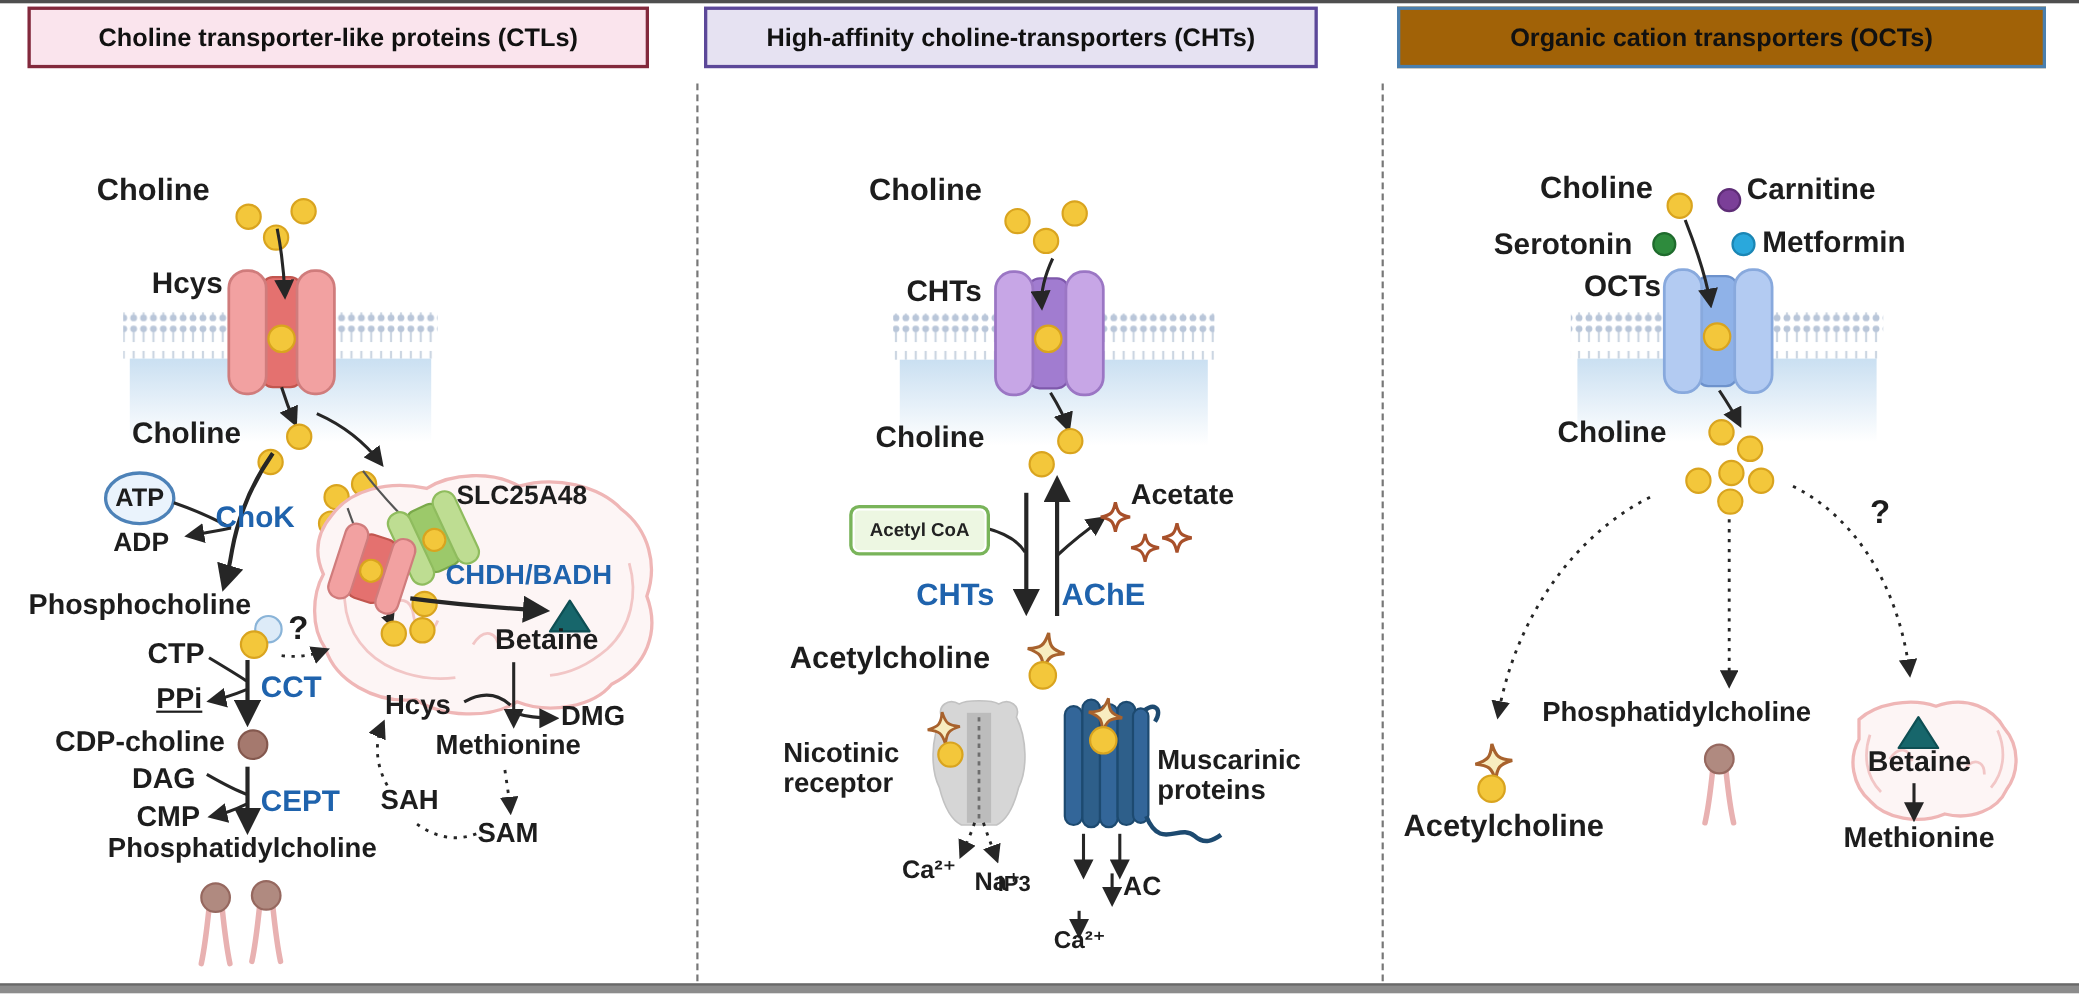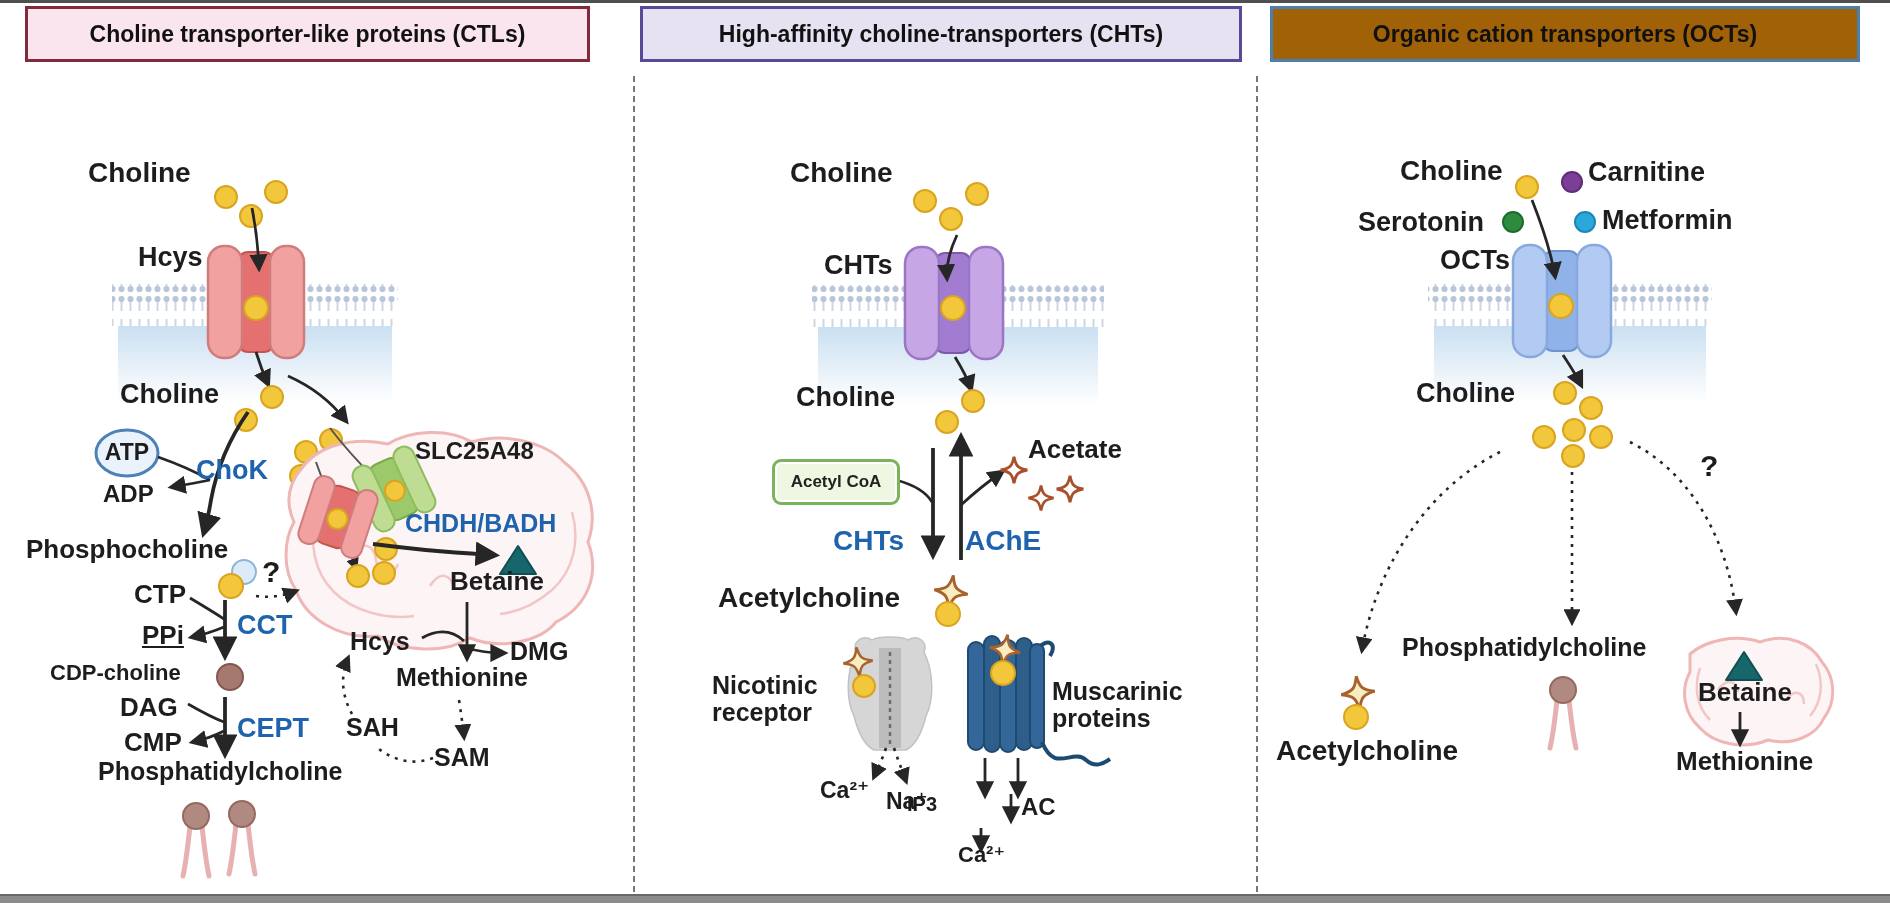--- a/index.html
+++ b/index.html
@@ -5,21 +5,21 @@
   html,body{margin:0;padding:0;background:#fff;}
   .canvas{position:relative;width:1890px;height:911px;background:#fff;overflow:hidden;
           font-family:"Liberation Sans","DejaVu Sans",sans-serif;}
   .art{position:absolute;left:0;top:0;z-index:1;}
   .topline{position:absolute;left:0;top:0;width:1890px;height:3px;background:#4f4f4f;z-index:3;}
   .bottombar{position:absolute;left:0;top:894px;width:1890px;height:7px;background:#8c8c8c;border-top:2px solid #696969;z-index:3;}
   .divider{position:absolute;top:76px;height:816px;width:0;border-left:2.5px dashed #4a4a4a;opacity:.75;z-index:2;}
   .panel-header{position:absolute;top:6px;height:56px;display:flex;align-items:center;justify-content:center;
                 font-weight:700;font-size:23px;color:#111;white-space:nowrap;z-index:4;box-sizing:border-box;}
   .hdr-ctl{left:25px;width:565px;background:#fae4ed;border:3px solid #82293c;}
-  .hdr-cht{left:640px;width:602px;background:#e6e2f2;border:3px solid #5c4899;}
+  .hdr-cht{left:640px;width:558px;background:#e6e2f2;border:3px solid #5c4899;}
   .hdr-oct{left:1270px;width:590px;background:#a16207;border:3px solid #4a7fae;}
   .lbl{position:absolute;font-weight:700;color:#1d1d1d;white-space:nowrap;line-height:1.06;z-index:4;}
   .blue{color:#1f63ad;}
   .wrap{white-space:normal;}
   .acoa-box{position:absolute;left:772px;top:459px;width:122px;height:40px;z-index:4;
             background:#edf7e2;border:3px solid #79b45a;border-radius:9px;box-shadow:inset 0 0 0 2px #fff;
             display:flex;align-items:center;justify-content:center;font-weight:700;font-size:17px;color:#222;}
   
   .ych{fill:#f3c73b;stroke:#d9a41f;stroke-width:2;}
   .arrow{stroke:#262626;fill:none;stroke-width:2.8;}
@@ -285,21 +285,21 @@
   <div class="lbl" style="left:103px;top:481px;font-size:24px;">ADP</div>
   <div class="lbl blue" style="left:196px;top:456px;font-size:27px;">ChoK</div>
   <div class="lbl" style="left:415px;top:438px;font-size:24px;">SLC25A48</div>
   <div class="lbl blue" style="left:405px;top:510px;font-size:25px;">CHDH/BADH</div>
   <div class="lbl" style="left:450px;top:568px;font-size:26px;">Betaine</div>
   <div class="lbl" style="left:26px;top:536px;font-size:26px;">Phosphocholine</div>
   <div class="lbl" style="left:262px;top:556px;font-size:30px;">?</div>
   <div class="lbl" style="left:134px;top:581px;font-size:26px;">CTP</div>
   <div class="lbl" style="left:142px;top:622px;font-size:26px;text-decoration:underline;">PPi</div>
   <div class="lbl blue" style="left:237px;top:611px;font-size:27px;">CCT</div>
-  <div class="lbl" style="left:50px;top:661px;font-size:22px;">CDP-choline</div>
+  <div class="lbl" style="left:50px;top:661px;font-size:26px;">CDP-choline</div>
   <div class="lbl" style="left:120px;top:694px;font-size:26px;">DAG</div>
   <div class="lbl blue" style="left:237px;top:714px;font-size:27px;">CEPT</div>
   <div class="lbl" style="left:124px;top:729px;font-size:26px;">CMP</div>
   <div class="lbl" style="left:98px;top:758px;font-size:25px;">Phosphatidylcholine</div>
   <div class="lbl" style="left:350px;top:628px;font-size:25px;text-align:right;">Hcys</div>
   <div class="lbl" style="left:510px;top:638px;font-size:25px;">DMG</div>
   <div class="lbl" style="left:396px;top:664px;font-size:25px;">Methionine</div>
   <div class="lbl" style="left:346px;top:714px;font-size:25px;">SAH</div>
   <div class="lbl" style="left:434px;top:744px;font-size:25px;">SAM</div>
 

